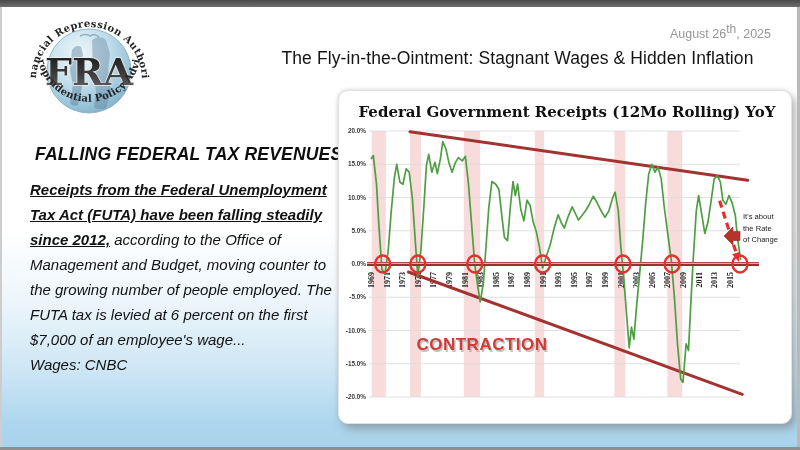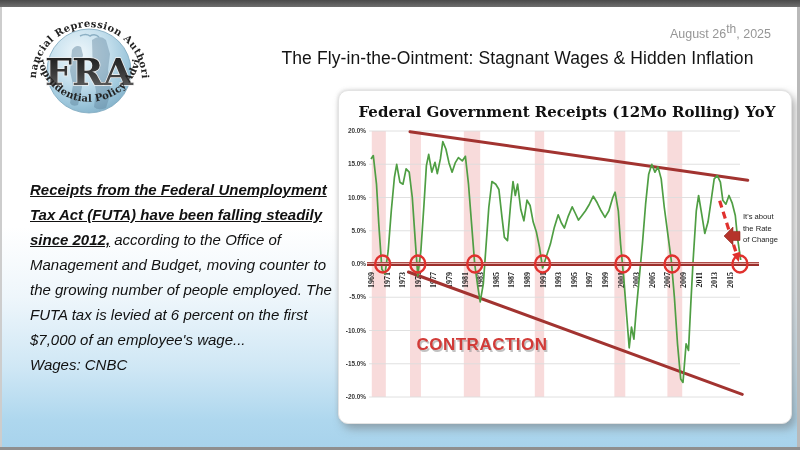--- a/index.html
+++ b/index.html
@@ -74,20 +74,21 @@
         <text font-family="DejaVu Serif, Liberation Serif, serif" font-size="10" font-weight="600" fill="#232323" letter-spacing="0.3">
           <textPath href="#arcBot" startOffset="50%" text-anchor="middle">Macroprudential Policy Advisors</textPath>
         </text>
       </svg>
     </div>
 
     <div class="date"><span>August 26</span><sup>th</sup><span>, 2025</span></div>
 
     <div class="main-title">The Fly-in-the-Ointment: Stagnant Wages &amp; Hidden Inflation</div>
 
+    <div class="left-heading">FALLING  FEDERAL TAX REVENUES</div>
     <div class="left-para">
       <span class="lead">Receipts from the Federal Unemployment Tax Act (FUTA) have been falling steadily since 2012,</span><span> according to the Office of Management and Budget, moving counter to the growing number of people employed. The FUTA tax is levied at 6 percent on the first $7,000 of an employee's wage...</span><br>
       <span>Wages: CNBC</span>
     </div>
 
     <div class="chart-card">
       <svg id="chartSvg" width="450" height="330" viewBox="0 0 450 330">
           <text x="228" y="26" text-anchor="middle" font-family="DejaVu Serif, Liberation Serif, serif" font-weight="bold" font-size="15" fill="#111">Federal Government Receipts (12Mo Rolling) YoY</text>
           <rect x="32.77999999999929" y="40" width="14.04000000000142" height="266" fill="#f8dbdb"></rect>
           <rect x="71" y="40" width="10.920000000000698" height="266" fill="#f8dbdb"></rect>

